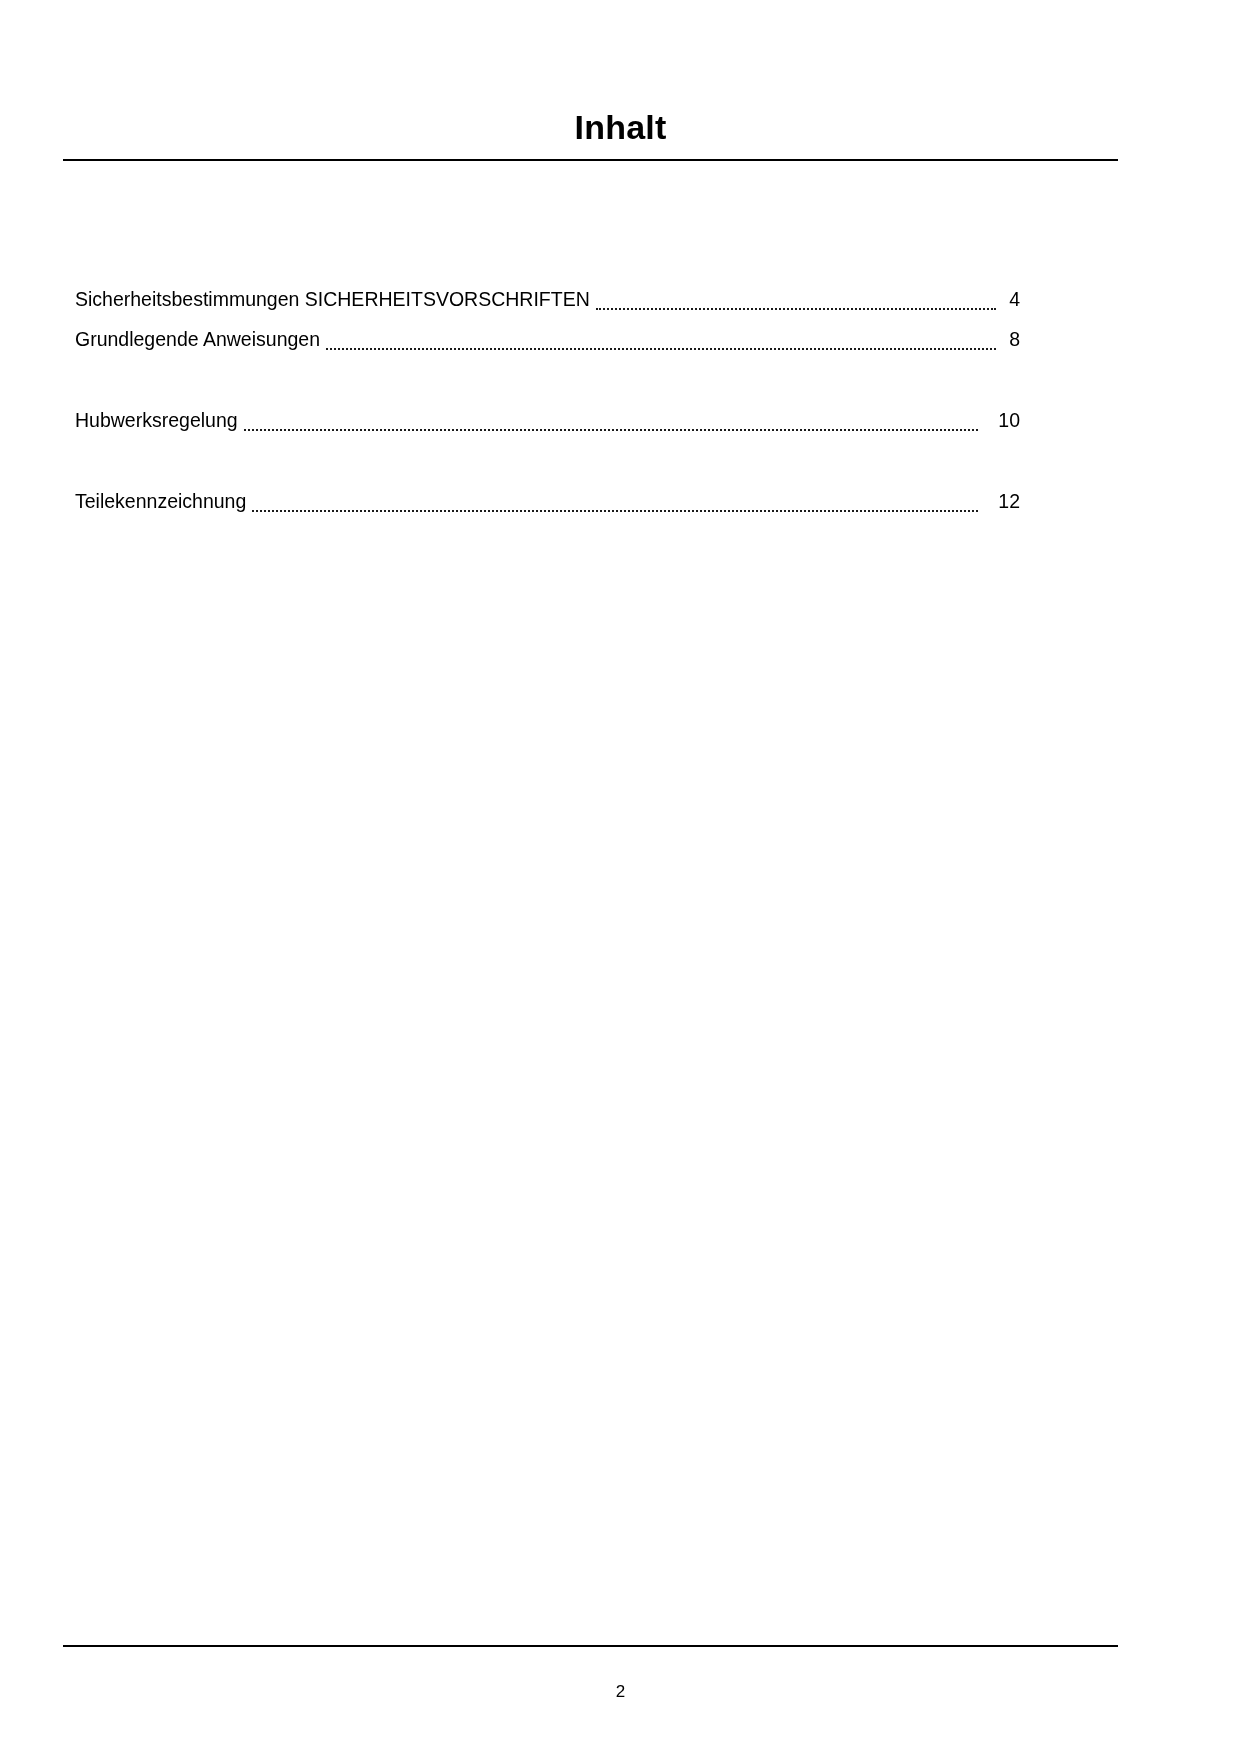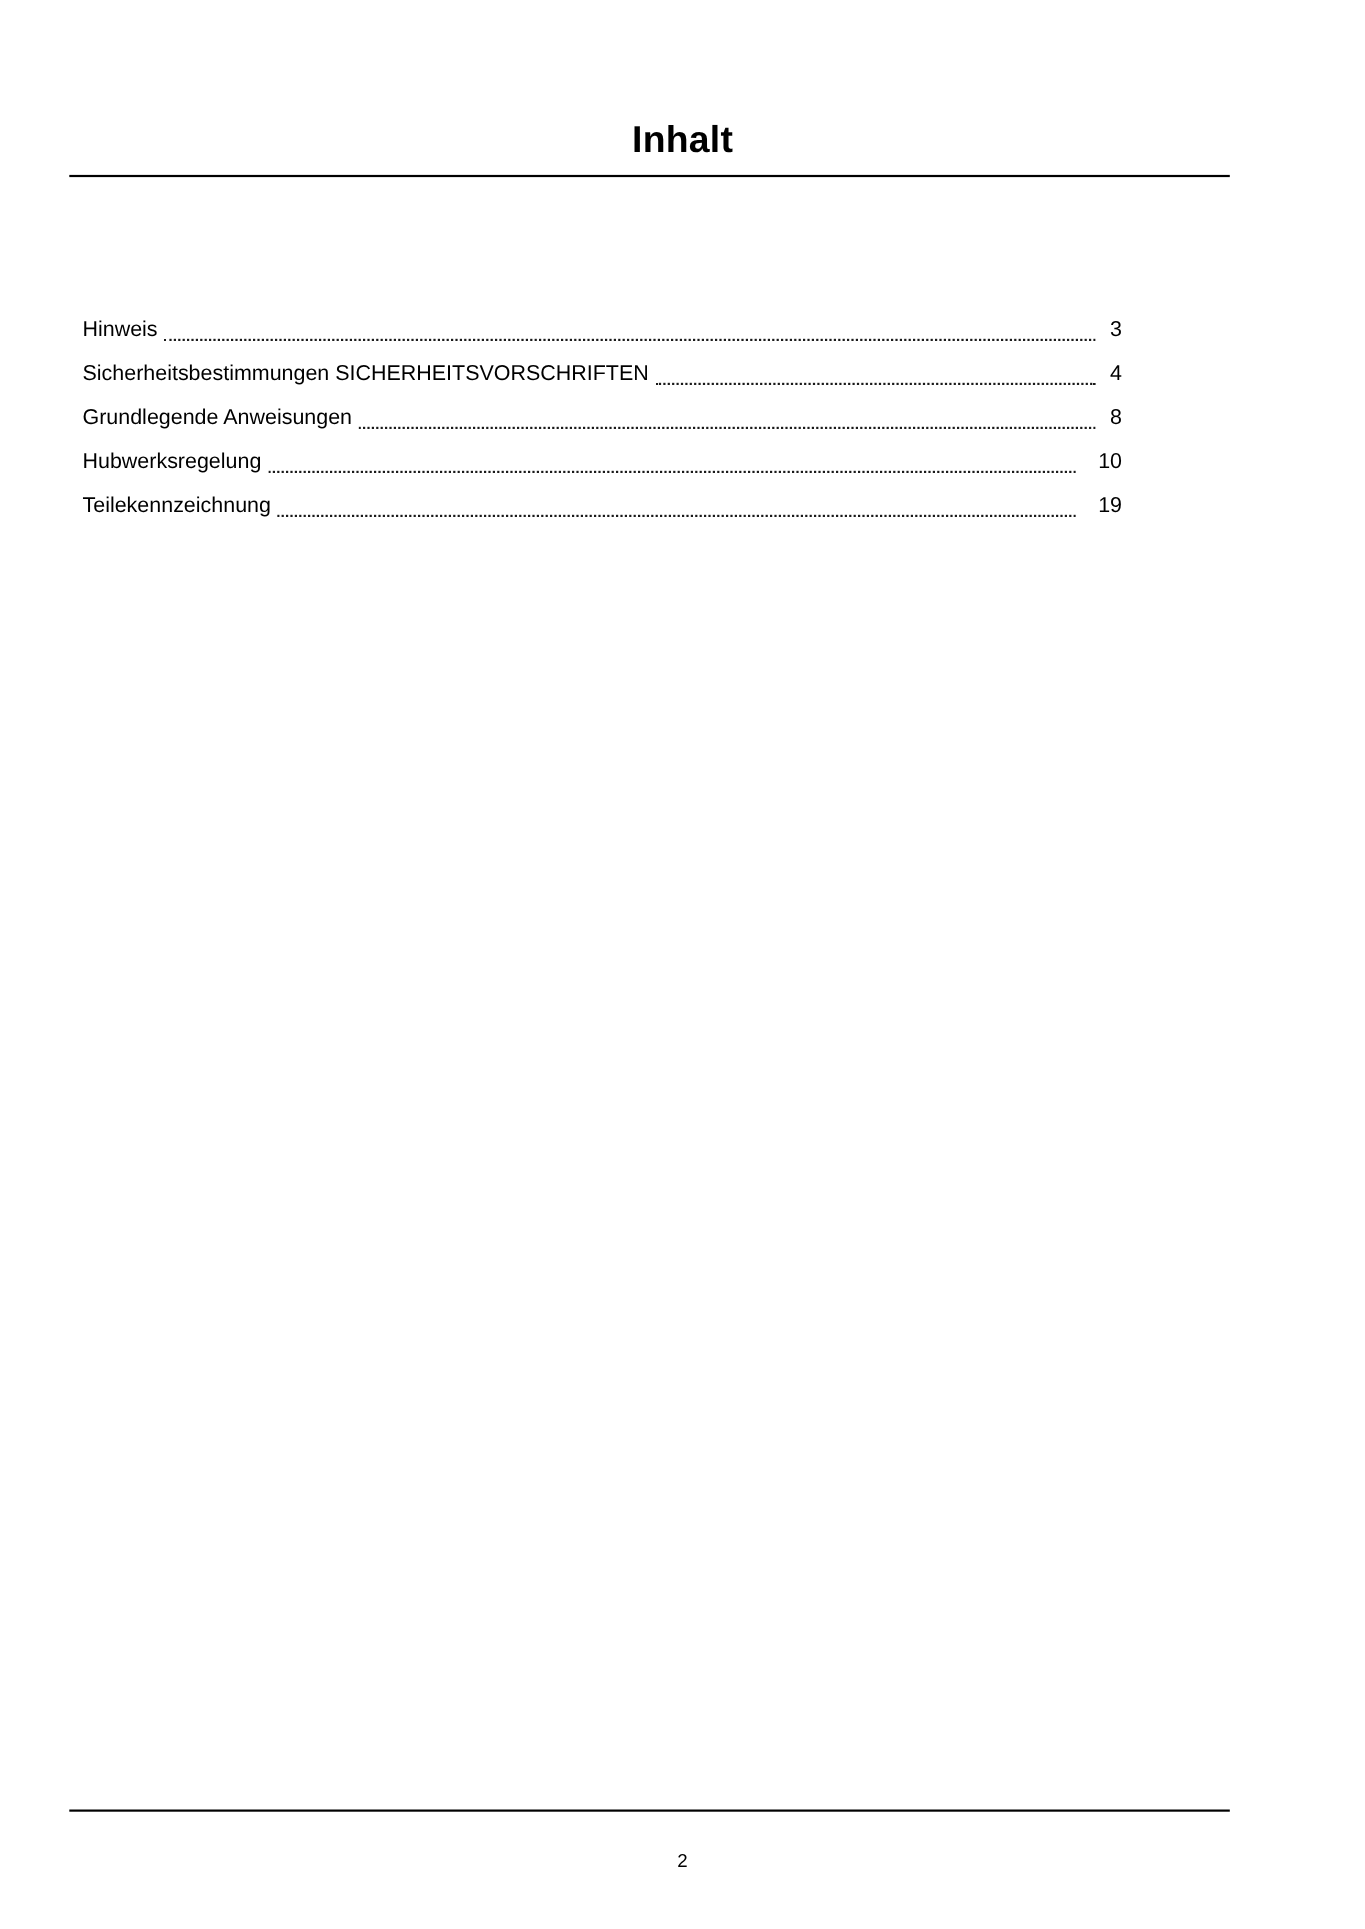--- a/index.html
+++ b/index.html
@@ -85,20 +85,21 @@
     border-bottom: 2.2px dotted #1a1a1a;
   }
   .entry-page {
     white-space: nowrap;
     padding-left: 8px;
     text-align: right;
     min-width: 16px;
   }
   .entry-page.wide {
     min-width: 34px;
+    margin-top: 41px;
   }
   
   .toc-entry.multiline .first-line {
     display: block;
     text-align: justify;
     text-align-last: justify;
     white-space: normal;
   }
   .toc-entry.multiline .first-line span {
     display: inline;
@@ -131,27 +132,20 @@
 </head>
 <body>
 
 <div class="page">
 
   <div class="doc-title">Inhalt</div>
   <div class="title-rule"></div>
 
   <div class="toc">
 
-    <div class="toc-entry">
-      <div class="entry-line">
-        <span class="entry-label">Hinweis</span>
-        <span class="leader"></span>
-        <span class="entry-page">3</span>
-      </div>
-    </div>
 
     <div class="toc-entry">
       <div class="entry-line">
         <span class="entry-label">Sicherheitsbestimmungen SICHERHEITSVORSCHRIFTEN</span>
         <span class="leader"></span>
         <span class="entry-page">4</span>
       </div>
     </div>
 
     <div class="toc-entry">
@@ -168,21 +162,21 @@
         <span class="leader"></span>
         <span class="entry-page wide">10</span>
       </div>
     </div>
 
 
     <div class="toc-entry">
       <div class="entry-line">
         <span class="entry-label">Teilekennzeichnung</span>
         <span class="leader"></span>
-        <span class="entry-page wide">19</span>
+        <span class="entry-page wide">12</span>
       </div>
     </div>
 
 
   </div>
 
   <div class="footer-rule"></div>
   <div class="footer-page">2</div>
 
 </div>

